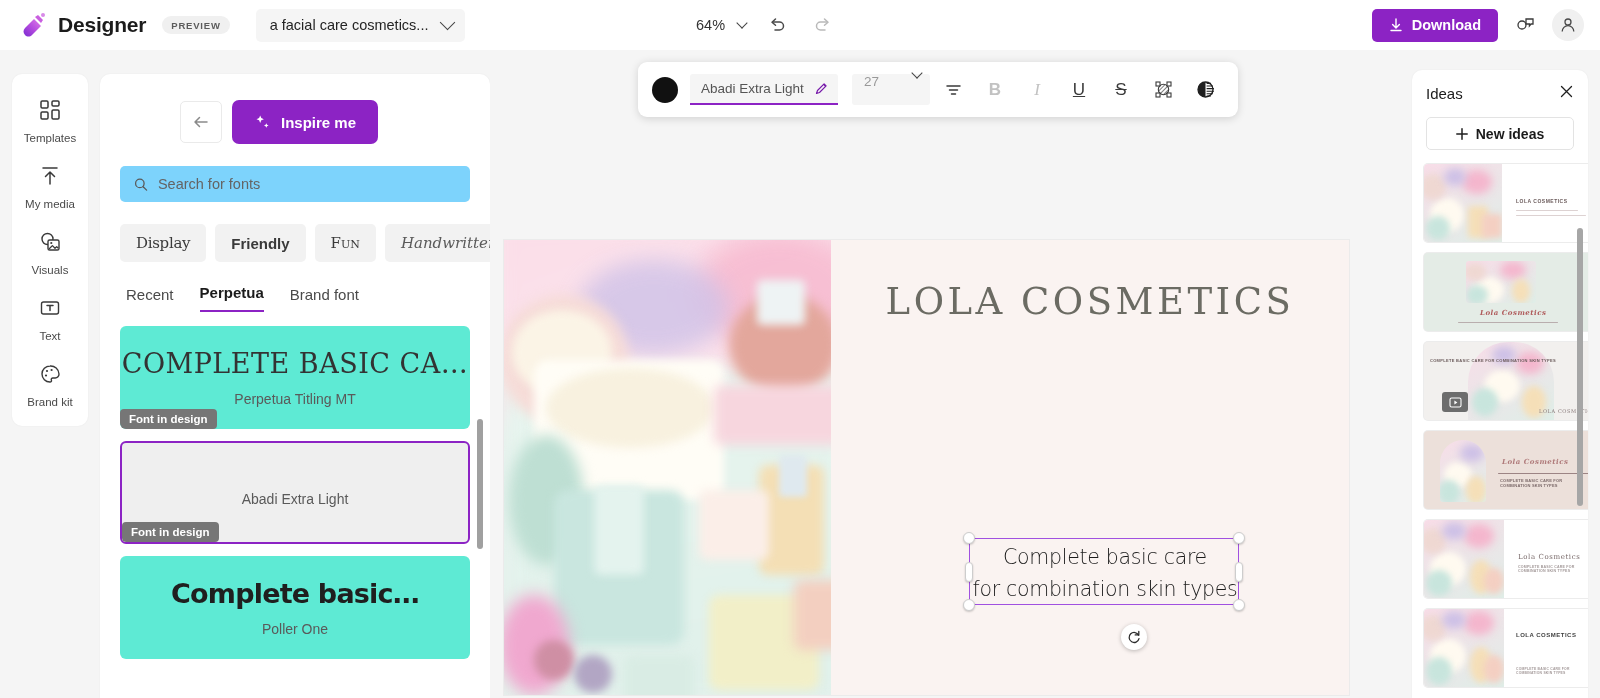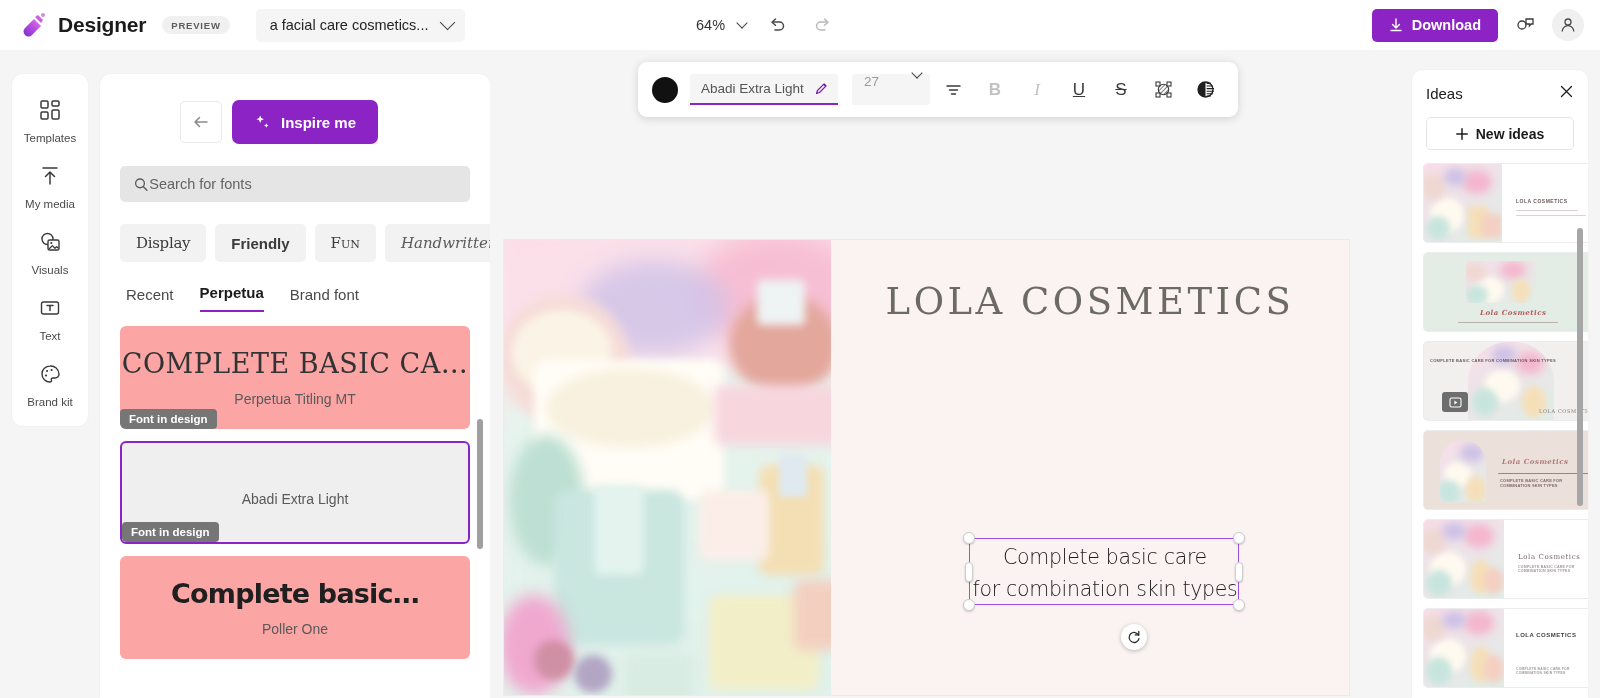--- a/index.html
+++ b/index.html
@@ -81,22 +81,22 @@
   .back-btn {
     width: 42px; height: 42px; border: 1px solid #eaeaea; border-radius: 5px; background: #fff;
     display: flex; align-items: center; justify-content: center; cursor: pointer;
   }
   .inspire {
     height: 44px; border-radius: 7px; background: #8c23c4; color: #fff;
     font-size: 15px; font-weight: bold; display: flex; align-items: center;
     gap: 10px; padding: 0 22px; cursor: pointer; border: none;
   }
   .search {
-    margin: 22px 20px 0; height: 36px; background: #e5e5e5; border-radius: 5px;
-    display: flex; align-items: center; gap: 1px; padding: 0 14px; cursor: text; justify-content: flex-end;
+    margin: 22px 20px 0; height: 36px; background: #7dd3fc; border-radius: 5px;
+    display: flex; align-items: center; gap: 10px; padding: 0 14px; cursor: text; justify-content: flex-end;
   }
   .search input {
     border: none; outline: none; background: transparent; font-size: 14.5px;
     color: #3a3a3a; font-family: inherit; width: 100%;
   }
   .search input::placeholder { color: #646464; }
 
   .chips { display: flex; gap: 9px; margin: 22px 0 0 20px; }
   .chip {
     height: 38px; background: #f2f2f2; border-radius: 5px; display: flex;
@@ -107,21 +107,21 @@
   .chip.f-friendly { font-weight: bold; }
   .chip.f-fun { font-family: "DejaVu Serif", serif; font-variant: small-caps; }
   .chip.f-hand { font-family: "DejaVu Serif", serif; font-style: italic; color: #5a5a5a; }
 
   .tabs { display: flex; gap: 26px; margin: 22px 0 0 26px; align-items: flex-end; }
   .tab { font-size: 15px; color: #4a4a4a; padding-bottom: 9px; cursor: pointer; }
   .tab.active { color: #1b1b1b; font-weight: bold; border-bottom: 2.5px solid #8c23c4; }
 
   .cards { margin: 14px 20px 0 20px; position: relative; }
   .card {
-    position: relative; height: 103px; background: #fca5a5; border-radius: 6px;
+    position: relative; height: 103px; background: #5eead4; border-radius: 6px;
     margin-bottom: 12px; cursor: pointer; overflow: hidden;
     display: flex; flex-direction: column; align-items: center; justify-content: center;
   }
   .card.selected { border: 2px solid #8c23c4; background: #efefef; }
   .card .sample { font-size: 27px; color: #3a3a3a; white-space: nowrap; overflow: hidden; }
   .card .sample.perpetua { font-family: "DejaVu Serif", serif; font-weight: normal; letter-spacing: 0.5px; color: #333; }
   .card .sample.abadi { font-family: "DejaVu Sans", sans-serif; font-weight: 300; color: #555; letter-spacing: -0.3px; }
   .card .sample.poller { font-family: "DejaVu Sans", sans-serif; font-weight: bold; color: #1f1f1f; letter-spacing: -0.8px; }
   .card .fname { font-size: 14px; color: #5a5a5a; margin-top: 12px; }
   .badge {

